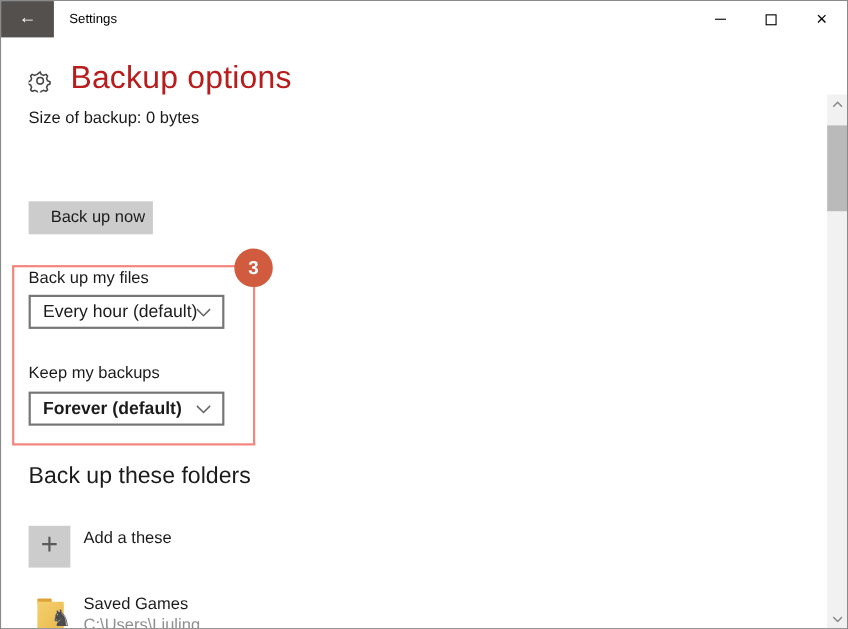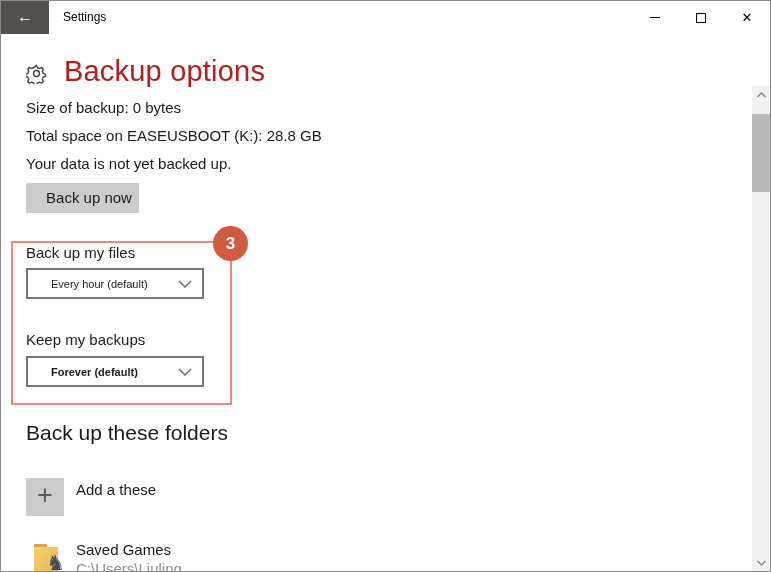--- a/index.html
+++ b/index.html
@@ -62,23 +62,23 @@
     font-size: 17px; font-weight: bold;
     display: flex; align-items: center; justify-content: center;
     z-index: 3;
   }
   .opt-label { position: absolute; left: 25px; font-size: 15px; color: #1b1b1b; }
   .opt-label-1 { top: 243px; }
   .opt-label-2 { top: 330px; }
   .combo {
     position: absolute; left: 25px; width: 178px; height: 31px;
     border: 2px solid #767676; background: #ffffff;
-    font-size: 11px; color: #1b1b1b;
+    font-size: 16px; color: #1b1b1b;
     display: flex; align-items: center;
-    padding-left: 23px;
+    padding-left: 11px;
   }
   .combo-1 { top: 267px; }
   .combo-2 { top: 355px; font-weight: bold; }
   .combo .chev { position: absolute; right: 10px; top: 9px; width: 14px; height: 10px; }
 
   
   .section-title { position: absolute; left: 25px; top: 420px; font-size: 21px; font-weight: 400; color: #1b1b1b; }
   .add-folder-btn {
     position: absolute; left: 25px; top: 477px; width: 38px; height: 38px;
     background: #cccccc; border: none;
@@ -128,22 +128,20 @@
     </div>
   </div>
 
   <svg class="gear" viewBox="0 0 24 24" fill="none" stroke="#444444" stroke-width="1.6">
     <path d="M12 2.8 l1.2 2.6 a7 7 0 0 1 2.2 0.9 l2.7-1 1.6 1.6 -1 2.7 a7 7 0 0 1 0.9 2.2 l2.6 1.2 0 2.2 -2.6 1.2 a7 7 0 0 1 -0.9 2.2 l1 2.7 -1.6 1.6 -2.7-1 a7 7 0 0 1 -2.2 0.9 l-1.2 2.6 -2.2 0 -1.2-2.6 a7 7 0 0 1 -2.2-0.9 l-2.7 1 -1.6-1.6 1-2.7 a7 7 0 0 1 -0.9-2.2 l-2.6-1.2 0-2.2 2.6-1.2 a7 7 0 0 1 0.9-2.2 l-1-2.7 1.6-1.6 2.7 1 a7 7 0 0 1 2.2-0.9 z"></path>
     <circle cx="12" cy="12" r="3.4"></circle>
   </svg>
   <h1 class="page-title">Backup options</h1>
 
   <div class="line line-size">Size of backup: 0 bytes</div>
-  <div class="line line-space">Total space on EASEUSBOOT (K:): 28.8 GB</div>
-  <div class="line line-status">Your data is not yet backed up.</div>
 
   <button class="btn-gray">Back up now</button>
 
   <div class="annotation-box"></div>
   <div class="badge">3</div>
 
   <div class="opt-label opt-label-1">Back up my files</div>
   <div class="combo combo-1">
     <span>Every hour (default)</span>
     <svg class="chev" viewBox="0 0 14 10">

